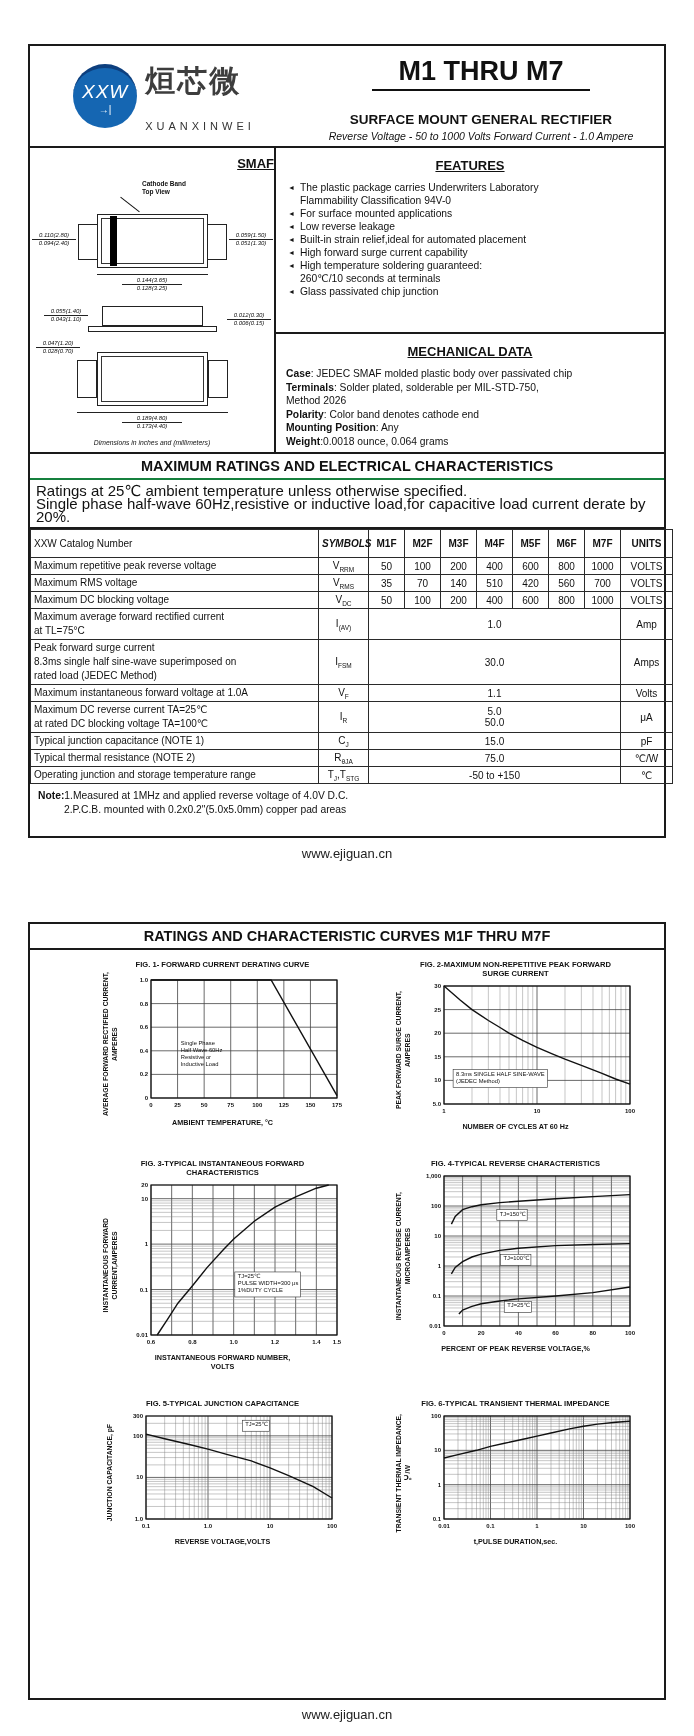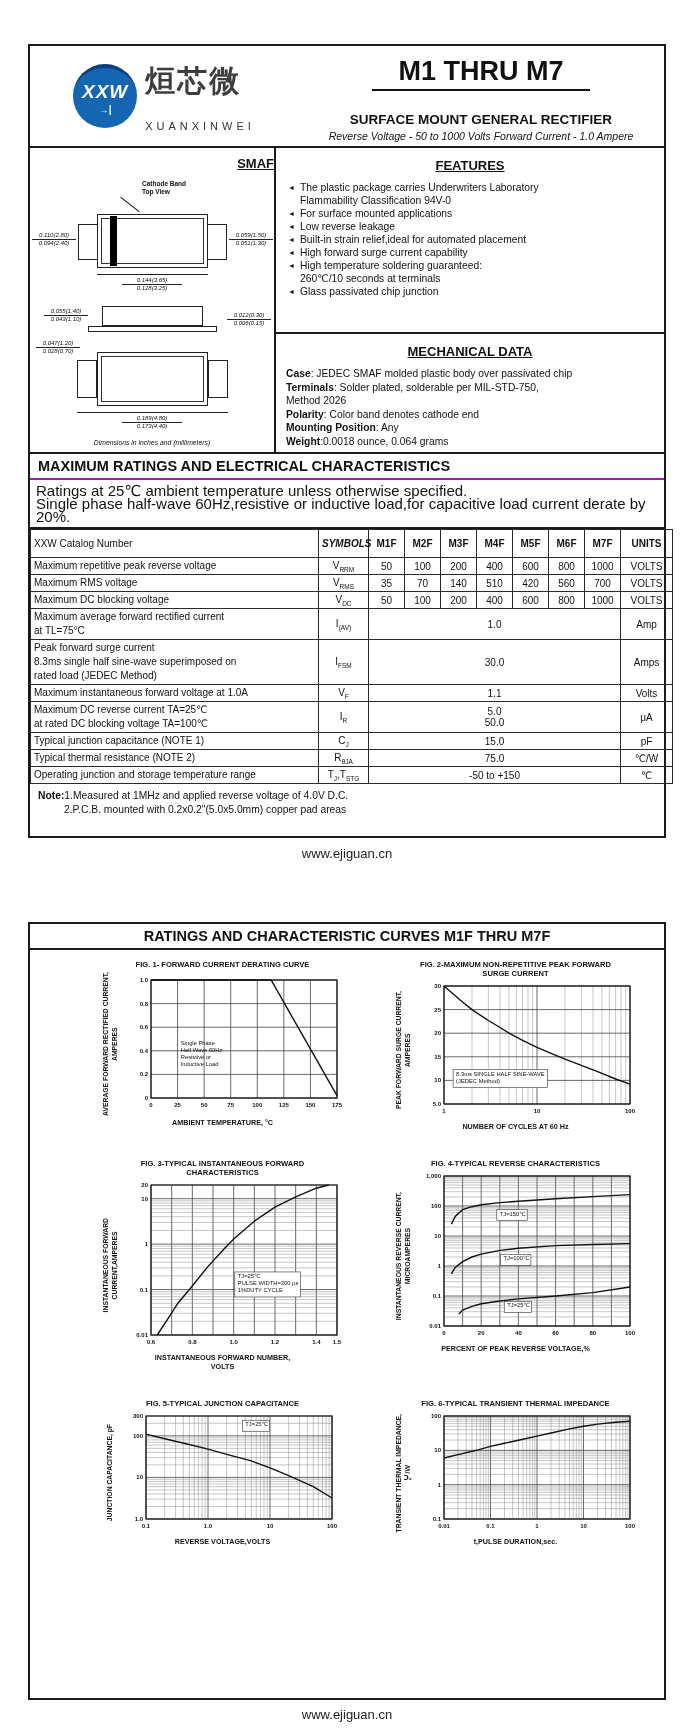--- a/index.html
+++ b/index.html
@@ -12,21 +12,21 @@
   #sheet1 { top: 44px; height: 794px; }
   #sheet2 { top: 922px; height: 778px; }
 
   
   .hdr { display: flex; border-bottom: 2px solid #1a1a1a; height: 102px; }
   .logo-zone { width: 268px; display: flex; align-items: center; justify-content: center; gap: 8px; }
   .logo-circle {
     width: 64px; height: 64px; border-radius: 50%;
     background: #1566b2; border-top: 4px solid #0d3f7e;
     color: #fff; display: flex; flex-direction: column; align-items: center; justify-content: center;
-    font-weight: bold; font-style: italic; font-size: 19px; letter-spacing: 1px; text-align: right;
+    font-weight: normal; font-style: italic; font-size: 19px; letter-spacing: 1px; text-align: right;
   }
   .logo-diode { font-size: 10px; font-style: normal; letter-spacing: 0; margin-top: 1px; }
   .logo-cn { font-size: 30px; font-weight: bold; color: #3d3d3d; letter-spacing: 2px; }
   .logo-en { font-size: 11px; letter-spacing: 4px; color: #333; margin-top: 18px; }
   .title-zone { flex: 1; text-align: center; padding-top: 10px; }
   .doc-title { font-size: 27px; font-weight: bold; display: inline-block; border-bottom: 2px solid #111; padding: 0 26px 2px; }
   .doc-sub { font-size: 13.5px; font-weight: bold; margin-top: 21px; }
   .doc-sub2 { font-size: 10.5px; font-style: italic; margin-top: 3px; }
 
   
@@ -51,21 +51,21 @@
   .rsec { padding: 6px 10px 4px; }
   .rsec.feat { border-bottom: 2px solid #1a1a1a; flex: 1; }
   .sec-head { text-align: center; font-weight: bold; font-size: 13px; text-decoration: underline; margin: 4px 0 8px; }
   .fitem { font-size: 10.3px; line-height: 13px; padding-left: 14px; position: relative; }
   .fitem .blt { position: absolute; left: 2px; top: 0; font-size: 7px; }
   .fcont { font-size: 10.3px; line-height: 13px; padding-left: 14px; }
   .mitem { font-size: 10.3px; line-height: 13.5px; }
   .mitem b { font-weight: bold; }
 
   
-  .ratings-bar { text-align: left; font-weight: bold; font-size: 14.5px; padding: 4px 8px; border-bottom: 2px solid #a21caf; }
+  .ratings-bar { text-align: center; font-weight: bold; font-size: 14.5px; padding: 4px 8px; border-bottom: 2px solid #15803d; }
   .conds { font-size: 15px; line-height: 13px; padding: 4px 6px; border-bottom: 2px solid #1a1a1a; }
 
   
   table.ratings { border-collapse: collapse; width: 100%; table-layout: fixed; }
   table.ratings td, table.ratings th { border: 1px solid #2a2a2a; font-size: 10px; padding: 1px 3px; vertical-align: middle; }
   table.ratings .c-param { width: 288px; text-align: left; }
   table.ratings .c-sym { width: 50px; text-align: center; }
   table.ratings .c-val { width: 36px; text-align: center; }
   table.ratings .c-unit { width: 52px; text-align: center; }
   th.h-param { font-weight: normal; font-size: 10.5px; height: 28px; }

